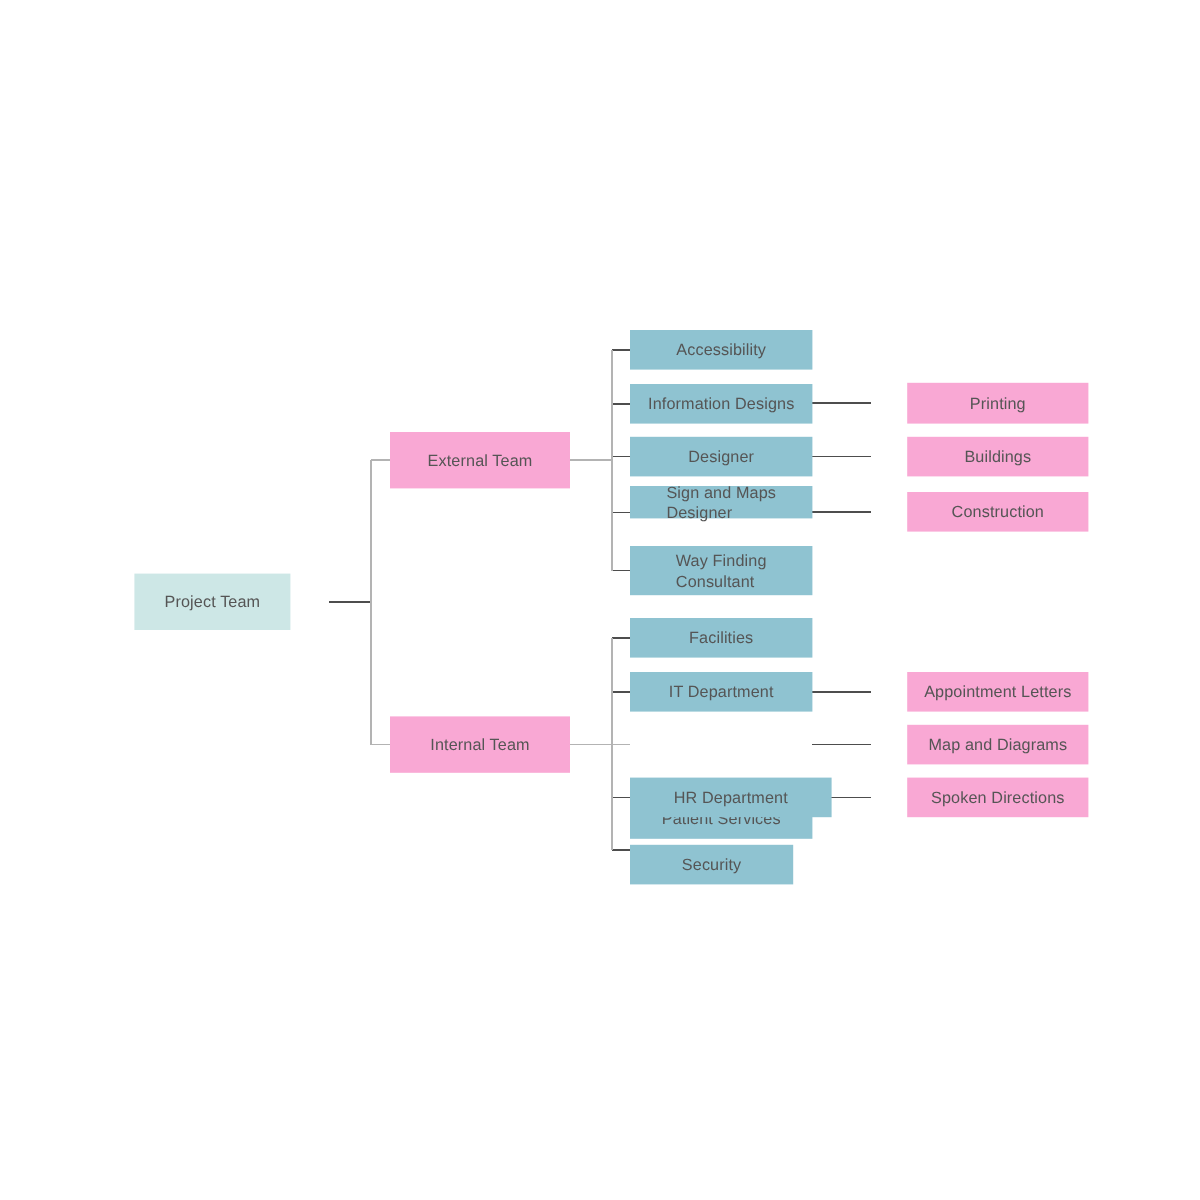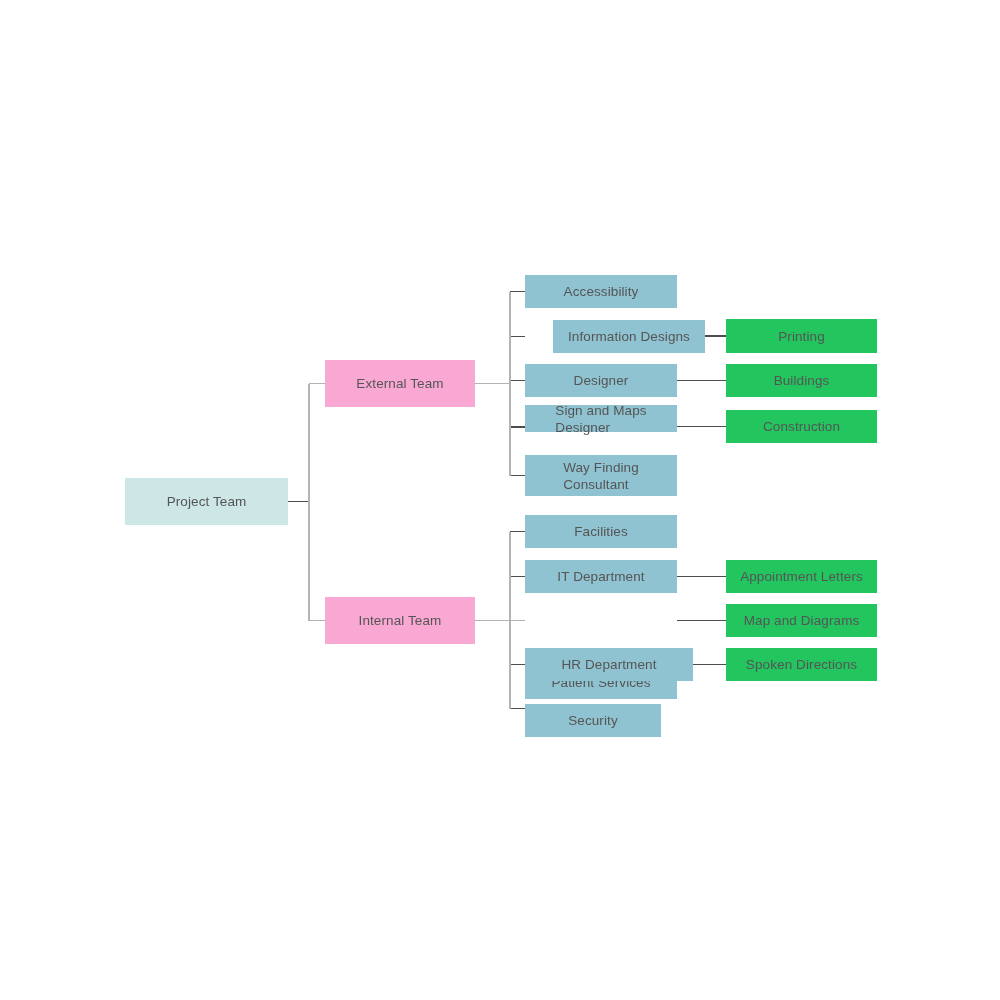--- a/index.html
+++ b/index.html
@@ -42,21 +42,22 @@
   .node-root {
     background: #cde7e6;
   }
   .node-team {
     background: #f9a8d4;
   }
   .node-dept {
     background: #8fc3d1;
   }
   .node-output {
-    background: #22c55e;
+    background: #f9a8d4;
+    margin-left: 30px;
   }
 </style>
 </head>
 <body>
 
 <div id="canvas">
   <svg id="connector-layer" viewBox="0 0 1000 1000" width="1000" height="1000">
       <line x1="274" y1="501.5" x2="309" y2="501.5" stroke="#4d4d4d" stroke-width="1.4" shape-rendering="crispEdges"></line>
       <line x1="309" y1="383.5" x2="325" y2="383.5" stroke="#b3b3b3" stroke-width="1.4" shape-rendering="crispEdges"></line>
       <line x1="475" y1="383.5" x2="510" y2="383.5" stroke="#b3b3b3" stroke-width="1.4" shape-rendering="crispEdges"></line>
@@ -76,24 +77,24 @@
       <line x1="677" y1="576.5" x2="726" y2="576.5" stroke="#4d4d4d" stroke-width="1.4" shape-rendering="crispEdges"></line>
       <line x1="510" y1="620.5" x2="525" y2="620.5" stroke="#b3b3b3" stroke-width="1.4" shape-rendering="crispEdges"></line>
       <line x1="677" y1="620.5" x2="726" y2="620.5" stroke="#4d4d4d" stroke-width="1.4" shape-rendering="crispEdges"></line>
       <line x1="510" y1="664.5" x2="525" y2="664.5" stroke="#4d4d4d" stroke-width="1.4" shape-rendering="crispEdges"></line>
       <line x1="677" y1="664.5" x2="726" y2="664.5" stroke="#4d4d4d" stroke-width="1.4" shape-rendering="crispEdges"></line>
       <line x1="510" y1="708.5" x2="525" y2="708.5" stroke="#4d4d4d" stroke-width="1.4" shape-rendering="crispEdges"></line>
       <line x1="510" y1="531.5" x2="510" y2="708.5" stroke="#b3b3b3" stroke-width="1.4" shape-rendering="crispEdges"></line>
       <line x1="309" y1="383.5" x2="309" y2="620.5" stroke="#b3b3b3" stroke-width="1.4" shape-rendering="crispEdges"></line>
     </svg>
   <div id="node-layer">
-      <div class="node node-root" style="left: 125px; top: 478px; width: 163px; height: 47px;">Project Team</div>
+      <div class="node node-root" style="left: 112px; top: 478px; width: 130px; height: 47px;">Project Team</div>
       <div class="node node-team" style="left: 325px; top: 360px; width: 150px; height: 47px;">External Team</div>
       <div class="node node-dept" style="left: 525px; top: 275px; width: 152px; height: 33px;">Accessibility</div>
-      <div class="node node-dept" style="left: 525px; top: 320px; width: 152px; height: 33px; margin-left: 28px;">Information Designs</div>
+      <div class="node node-dept" style="left: 525px; top: 320px; width: 152px; height: 33px;">Information Designs</div>
       <div class="node node-output" style="left: 726px; top: 319px; width: 151px; height: 34px;">Printing</div>
       <div class="node node-dept" style="left: 525px; top: 364px; width: 152px; height: 33px;">Designer</div>
       <div class="node node-output" style="left: 726px; top: 364px; width: 151px; height: 33px;">Buildings</div>
       <div class="node node-dept" style="left: 525px; top: 405px; width: 152px; height: 27px;">Sign and Maps
 Designer</div>
       <div class="node node-output" style="left: 726px; top: 410px; width: 151px; height: 33px;">Construction</div>
       <div class="node node-dept" style="left: 525px; top: 455px; width: 152px; height: 41px;">Way Finding
 Consultant</div>
       <div class="node node-team" style="left: 325px; top: 597px; width: 150px; height: 47px;">Internal Team</div>
       <div class="node node-dept" style="left: 525px; top: 515px; width: 152px; height: 33px;">Facilities</div>

